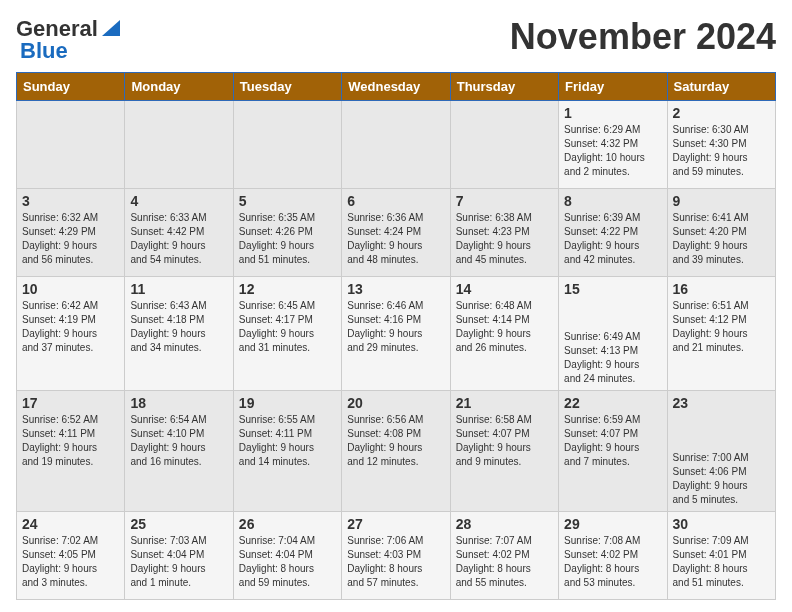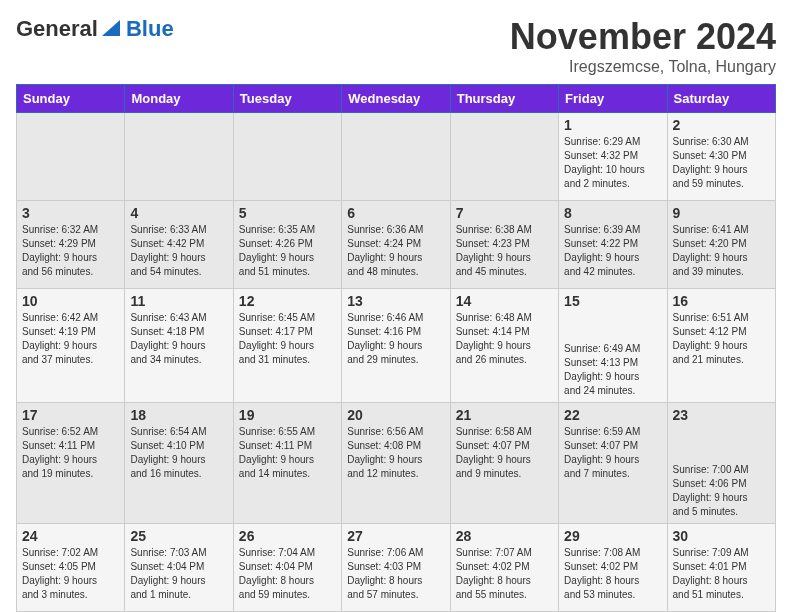--- a/index.html
+++ b/index.html
@@ -11,43 +11,43 @@
       padding: 16px;
     }
     .header {
       display: flex;
       justify-content: space-between;
       align-items: flex-start;
       margin-bottom: 8px;
     }
     .logo {
       display: flex;
-      flex-direction: row;
-      align-items: flex-end;
+      flex-direction: column;
+      align-items: flex-start;
     }
     .title-block {
       text-align: right;
     }
     .title-block h1 {
       font-size: 36px;
       font-weight: bold;
       color: #333;
     }
     .title-block h2 {
       font-size: 16px;
       color: #555;
       font-weight: normal;
     }
     table {
       width: 100%;
       border-collapse: collapse;
       table-layout: fixed;
     }
     thead tr th {
-      background-color: #6d28d9;
+      background-color: #a16207;
       color: #fff;
       text-align: left;
       padding: 6px 6px;
       font-size: 13px;
       font-weight: bold;
       border: 1px solid #2e69b8;
     }
     tbody tr td {
       border: 1px solid #ccc;
       vertical-align: top;
@@ -87,21 +87,20 @@
           <polygon points="2,20 20,20 20,4" fill="#1a6bbf"></polygon>
         </svg>
       </div>
     </div>
     <div style="margin-top:-4px;">
       <span style="font-size:22px;font-weight:bold;color:#1a6bbf;margin-left:4px;">Blue</span>
     </div>
   </div>
   <div class="title-block">
     <h1>November 2024</h1>
-    <h2>Iregszemcse, Tolna, Hungary</h2>
   </div>
 </div>
 
 <table>
   <thead>
     <tr>
     <th>Sunday</th>
         <th>Monday</th>
         <th>Tuesday</th>
         <th>Wednesday</th>

